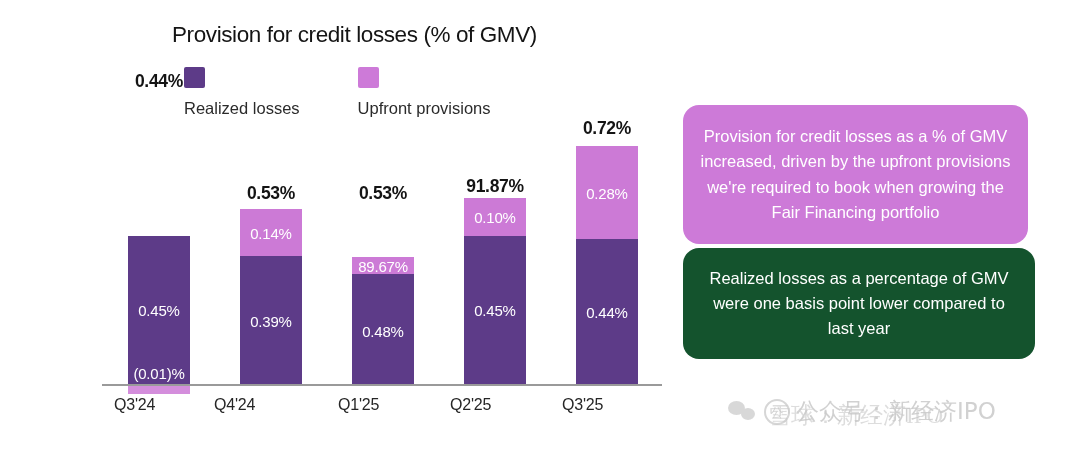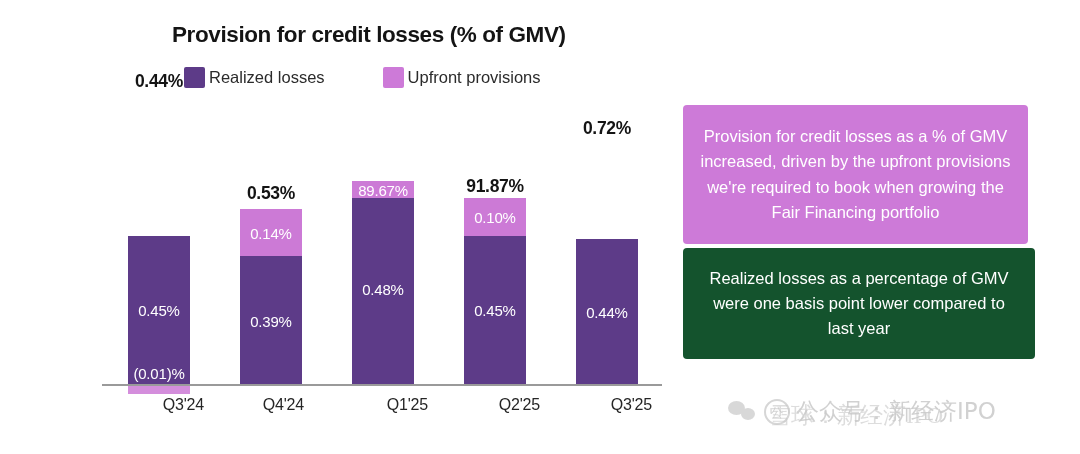--- a/index.html
+++ b/index.html
@@ -23,38 +23,39 @@
     top: 0;
     width: 680px;
     height: 454px;
   }
 
   #chart-title {
     position: absolute;
     left: 172px;
     top: 22px;
     font-size: 22.5px;
-    font-weight: bold;
+    font-weight: normal;
     letter-spacing: -0.4px;
     color: #141414;
     white-space: nowrap;
   }
 
   #chart-legend {
     position: absolute;
     left: 184px;
     top: 67px;
     display: flex;
     align-items: center;
     gap: 58px;
   }
   .legend-item {
     display: flex;
-    align-items: center;
-    gap: 4px;
+    align-items: flex-start;
+    gap: 11px;
+    flex-direction: column;
   }
   .legend-swatch {
     width: 21px;
     height: 21px;
     border-radius: 2px;
     flex: none;
   }
   .legend-label {
     font-size: 16.5px;
     color: #2b2b2b;
@@ -145,29 +146,29 @@
     white-space: nowrap;
   }
 
   .x-tick {
     position: absolute;
     top: 396px;
     font-size: 16px;
     color: #262626;
     letter-spacing: -0.2px;
     white-space: nowrap;
-    text-align: right;
+    text-align: left;
     width: 90px;
   }
 
   
   .callout {
     position: absolute;
     box-sizing: border-box;
-    border-radius: 4px;
+    border-radius: 16px;
     display: flex;
     align-items: center;
     justify-content: center;
     text-align: center;
     color: #ffffff;
   }
   #callout-provisions {
     left: 683px;
     top: 105px;
     width: 345px;
@@ -300,41 +301,44 @@
         </div>
       </div>
     </div>
 
     <div class="bar-group" style="left:250px">
       <div class="bar-total" style="bottom:182px">0.53%</div>
       <div class="bar-stack">
         <div class="seg seg-light" style="height:17px">
           <span class="seg-label">89.67%</span>
         </div>
-        <div class="seg seg-dark" style="height:188px">
+        <div class="seg seg-dark" style="height:112px">
           <span class="seg-label">0.48%</span>
         </div>
       </div>
     </div>
 
     <div class="bar-group" style="left:362px">
       <div class="bar-total" style="bottom:189px">91.87%</div>
       <div class="bar-stack">
         <div class="seg seg-light" style="height:38px">
           <span class="seg-label">0.10%</span>
         </div>
         <div class="seg seg-dark" style="height:150px">
           <span class="seg-label">0.45%</span>
         </div>
       </div>
     </div>
 
     <div class="bar-group" style="left:474px">
       <div class="bar-total" style="bottom:247px">0.72%</div>
       <div class="bar-stack">
+        <div class="seg seg-light" style="height:93px">
+          <span class="seg-label">0.28%</span>
+        </div>
         <div class="seg seg-dark" style="height:147px">
           <span class="seg-label">0.44%</span>
         </div>
       </div>
     </div>
 
     <div id="axis-line"></div>
   </div>
 
   <div class="x-tick" style="left:114px">Q3'24</div>

